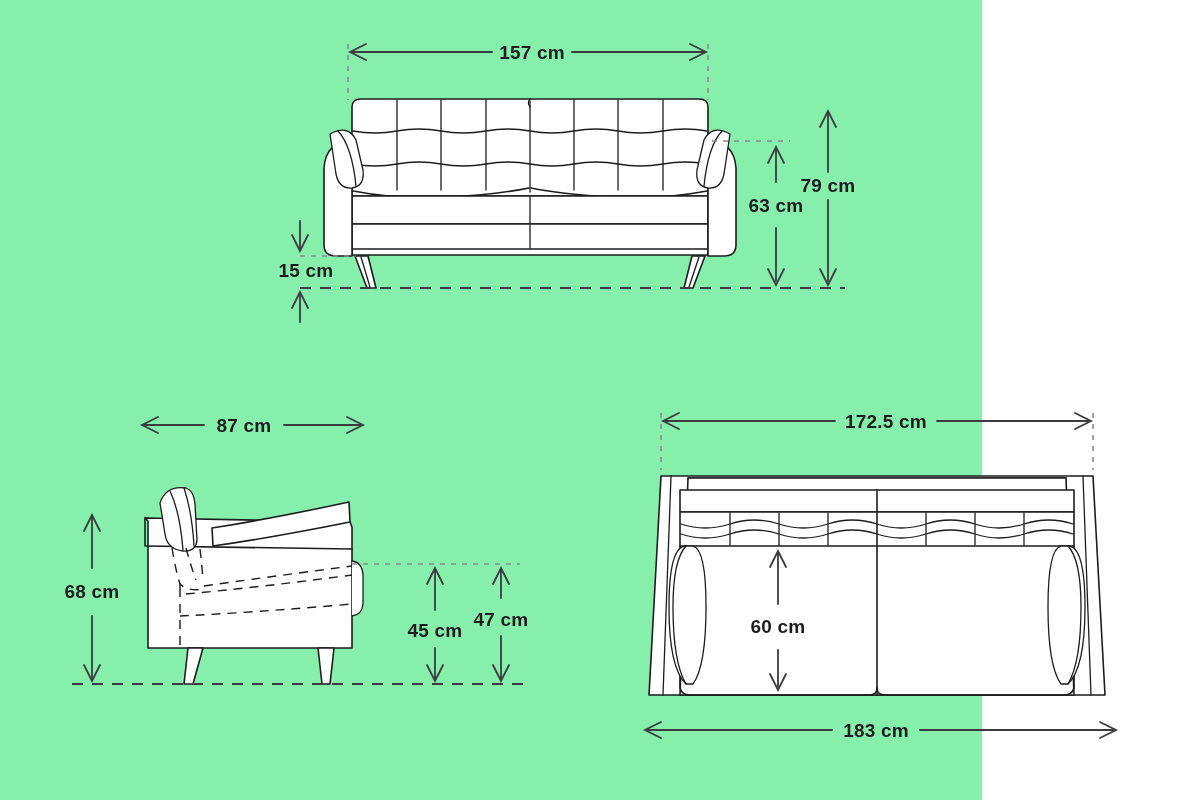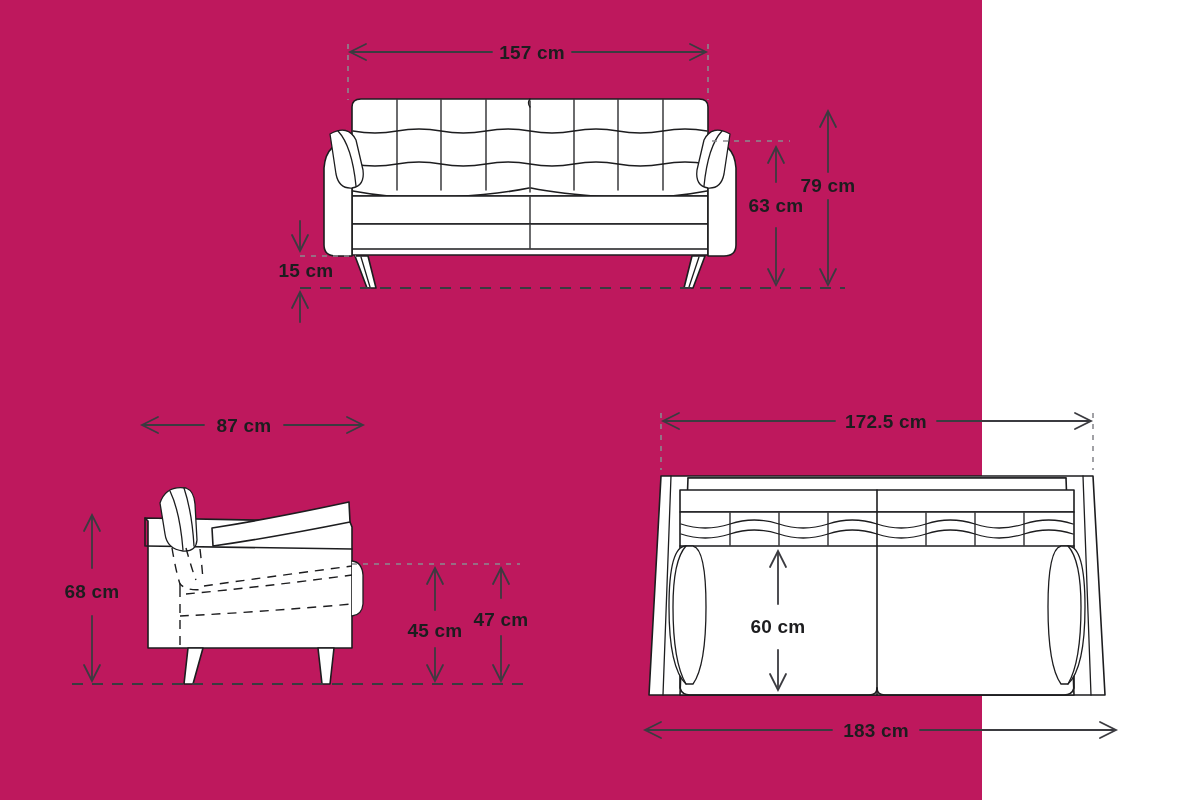--- a/index.html
+++ b/index.html
@@ -11,21 +11,21 @@
   body {
     width: 1200px;
     height: 800px;
     font-family: "Liberation Sans", sans-serif;
     overflow: hidden;
   }
   #diagram-root {
     position: relative;
     width: 982px;
     height: 800px;
-    background: #be185d;
+    background: #86efac;
   }
   svg#sofa-diagram {
     display: block;
     width: 1200px;
     height: 800px;
   }
   .ln {
     fill: none;
     stroke: #1d1d1f;
     stroke-width: 1.6;

